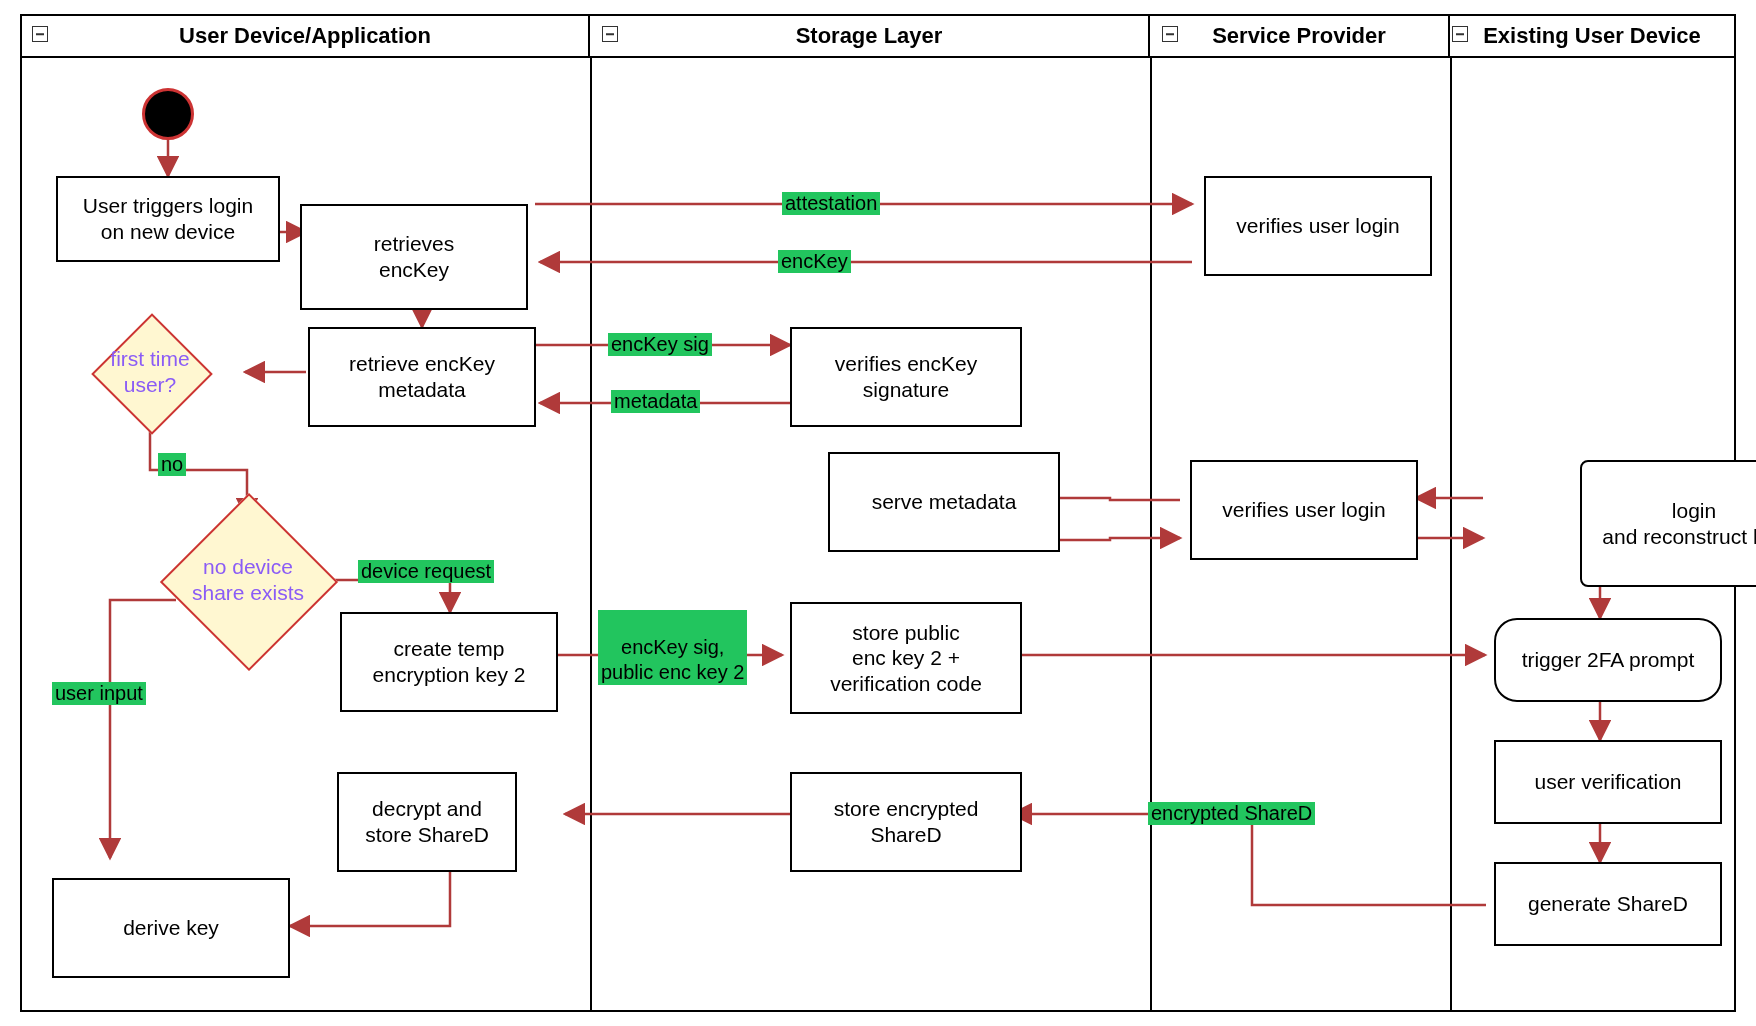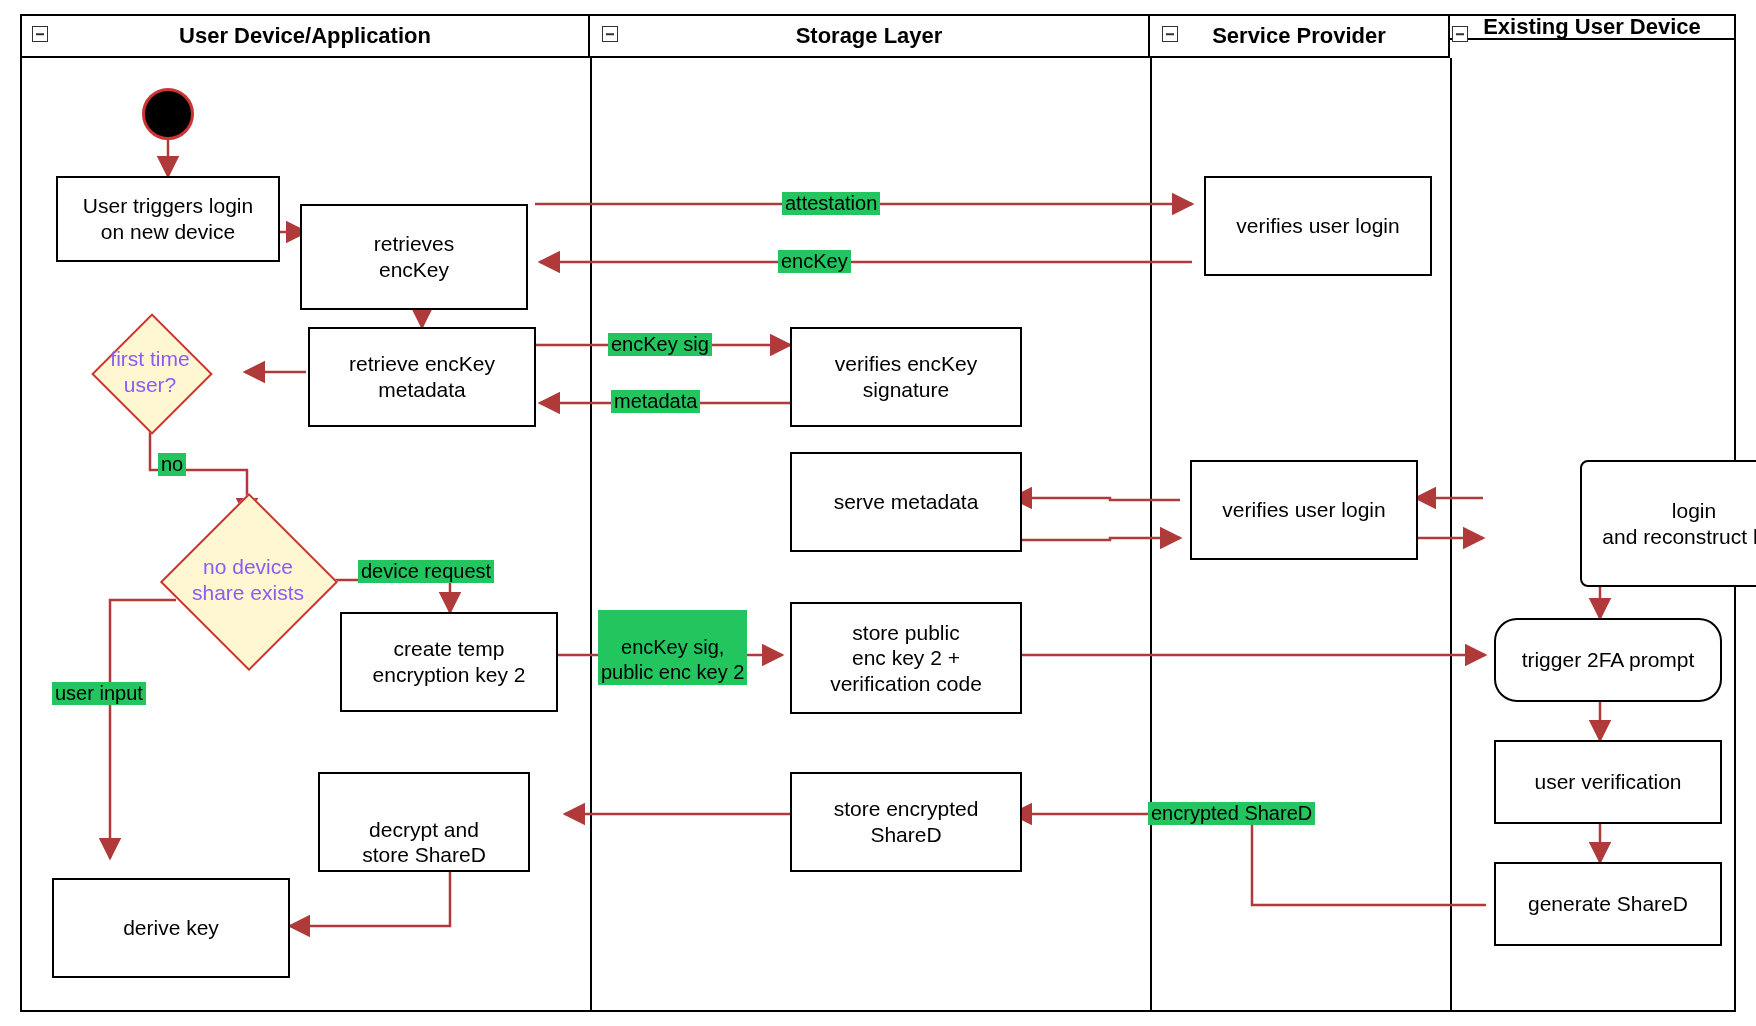--- a/index.html
+++ b/index.html
@@ -126,21 +126,21 @@
 
   <div class="lane-header first" style="left:20px; top:14px; width:570px; height:44px;">
     <span>User Device/Application</span>
   </div>
   <div class="lane-header" style="left:590px; top:14px; width:560px; height:44px;">
     <span>Storage Layer</span>
   </div>
   <div class="lane-header" style="left:1150px; top:14px; width:300px; height:44px;">
     <span>Service Provider</span>
   </div>
-  <div class="lane-header" style="left:1450px; top:14px; width:286px; height:26px;">
+  <div class="lane-header" style="left:1450px; top:14px; width:286px; height:44px;">
     <span>Existing User Device</span>
   </div>
 
   <div class="lane-body" style="left:590px; top:58px; width:560px; height:954px;"></div>
   <div class="lane-body" style="left:1150px; top:58px; width:300px; height:954px;"></div>
   <div class="lane-body" style="left:1450px; top:58px; width:286px; height:954px;"></div>
 
   <div class="collapse-box" style="left:32px; top:26px;"></div>
   <div class="collapse-box" style="left:602px; top:26px;"></div>
   <div class="collapse-box" style="left:1162px; top:26px;"></div>
@@ -229,35 +229,35 @@
   <div class="decision-label" style="left:170px; top:548px; width:156px; height:64px;">
     <span>no device
 share exists</span>
   </div>
 
   <div class="node" style="left:340px; top:612px; width:218px; height:100px;">
     <span>create temp
 encryption key 2</span>
   </div>
 
-  <div class="node" style="left:318px; top:772px; width:212px; height:100px;align-items:flex-end;">
+  <div class="node" style="left:337px; top:772px; width:180px; height:100px;">
     <span>decrypt and
 store ShareD</span>
   </div>
 
   <div class="node" style="left:52px; top:878px; width:238px; height:100px;">
     <span>derive key</span>
   </div>
 
   <div class="node" style="left:790px; top:327px; width:232px; height:100px;">
     <span>verifies encKey
 signature</span>
   </div>
 
-  <div class="node" style="left:790px; top:452px; width:232px; height:100px;">
+  <div class="node" style="left:828px; top:452px; width:232px; height:100px;">
     <span>serve metadata</span>
   </div>
 
   <div class="node" style="left:790px; top:602px; width:232px; height:112px;">
     <span>store public
 enc key 2 +
 verification code</span>
   </div>
 
   <div class="node" style="left:790px; top:772px; width:232px; height:100px;">

